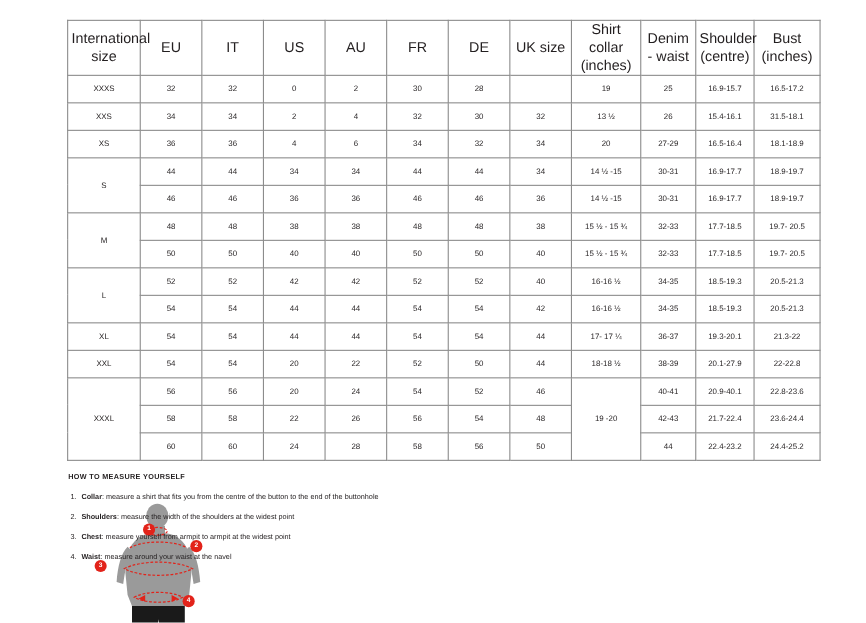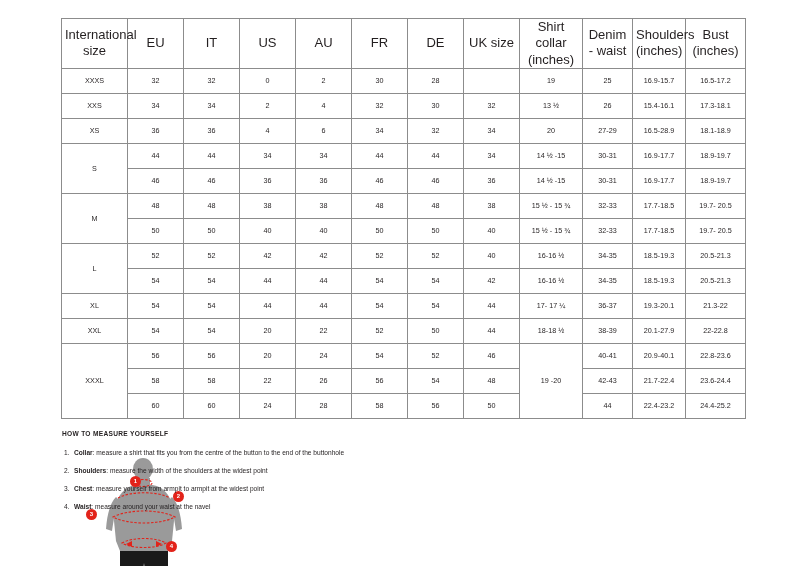--- a/index.html
+++ b/index.html
@@ -144,21 +144,21 @@
         <th>International size</th>
         <th>EU</th>
         <th>IT</th>
         <th>US</th>
         <th>AU</th>
         <th>FR</th>
         <th>DE</th>
         <th>UK size</th>
         <th>Shirt collar (inches)</th>
         <th>Denim - waist</th>
-        <th>Shoulders (inches)</th>
+        <th>Shoulder (centre)</th>
         <th>Bust (inches)</th>
       </tr>
     </thead>
     <tbody>
         <tr>
           <td>XXXS</td>
           <td>32</td>
           <td>32</td>
           <td>0</td>
           <td>2</td>
@@ -175,34 +175,34 @@
           <td>34</td>
           <td>34</td>
           <td>2</td>
           <td>4</td>
           <td>32</td>
           <td>30</td>
           <td>32</td>
           <td>13 ½</td>
           <td>26</td>
           <td>15.4-16.1</td>
-          <td>17.3-18.1</td>
+          <td>31.5-18.1</td>
         </tr>
         <tr>
           <td>XS</td>
           <td>36</td>
           <td>36</td>
           <td>4</td>
           <td>6</td>
           <td>34</td>
           <td>32</td>
           <td>34</td>
           <td>20</td>
           <td>27-29</td>
-          <td>16.5-28.9</td>
+          <td>16.5-16.4</td>
           <td>18.1-18.9</td>
         </tr>
         <tr>
           <td rowspan="2">S</td>
           <td>44</td>
           <td>44</td>
           <td>34</td>
           <td>34</td>
           <td>44</td>
           <td>44</td>

